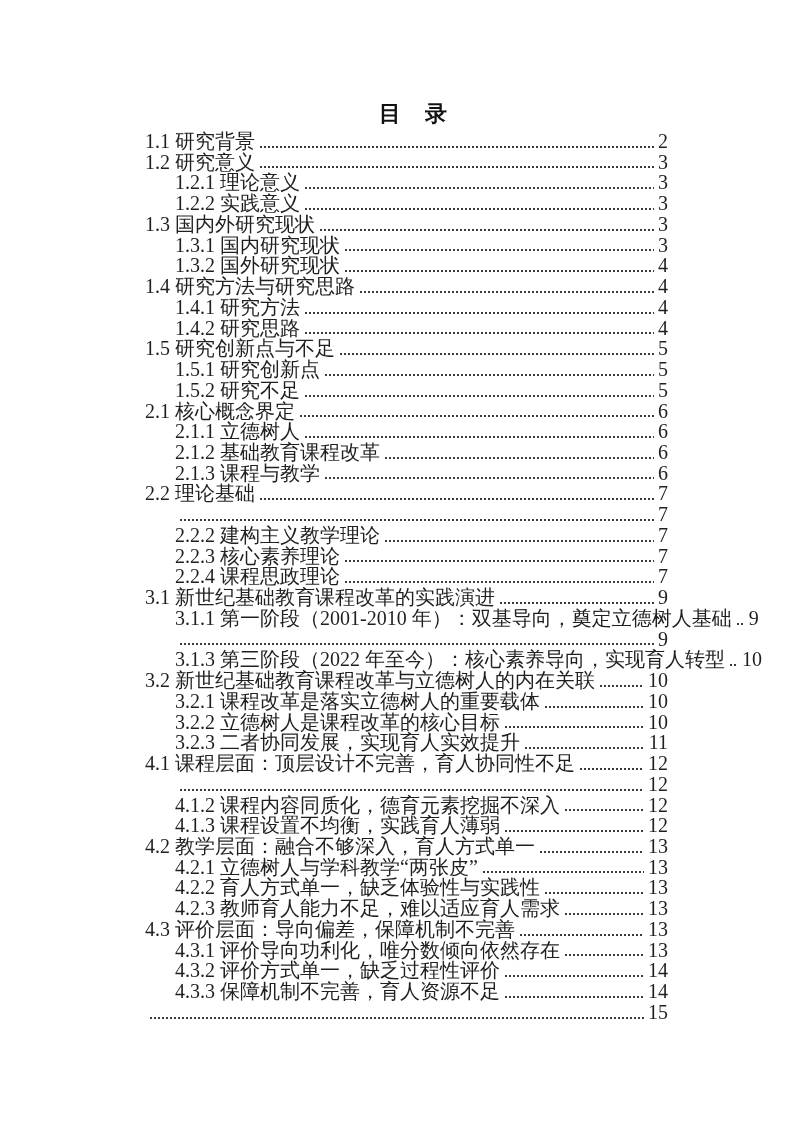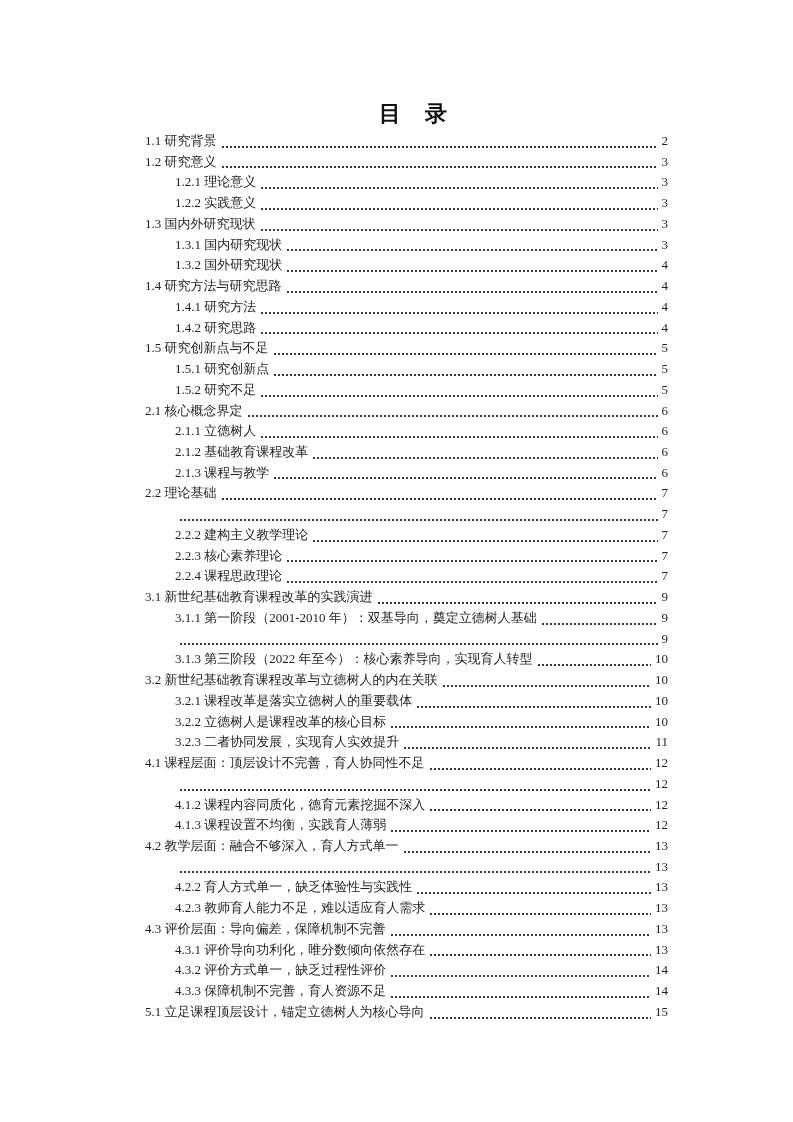--- a/index.html
+++ b/index.html
@@ -33,21 +33,21 @@
     position: absolute;
     top: 131px;
     left: 145px;
     width: 523px;
   }
   .toc-row {
     display: flex;
     align-items: baseline;
     height: 20.74px;
     line-height: 20.74px;
-    font-size: 13px;
+    font-size: 20px;
     white-space: nowrap;
   }
   .toc-row.level-2 { padding-left: 30px; }
   .entry-text {
     white-space: nowrap;
     flex: 0 0 auto;
   }
   .leader {
     flex: 1 1 auto;
     min-width: 8px;
@@ -279,20 +279,21 @@
     <span class="pagenum">12</span>
   </div>
 
   <div class="toc-row level-1">
     <span class="entry-text">4.2 教学层面：融合不够深入，育人方式单一</span>
     <span class="leader"></span>
     <span class="pagenum">13</span>
   </div>
 
   <div class="toc-row level-2">
+    <span class="entry-text">4.2.1 立德树人与学科教学“两张皮”</span>
     <span class="leader"></span>
     <span class="pagenum">13</span>
   </div>
 
   <div class="toc-row level-2">
     <span class="entry-text">4.2.2 育人方式单一，缺乏体验性与实践性</span>
     <span class="leader"></span>
     <span class="pagenum">13</span>
   </div>
 
@@ -320,18 +321,17 @@
     <span class="pagenum">14</span>
   </div>
 
   <div class="toc-row level-2">
     <span class="entry-text">4.3.3 保障机制不完善，育人资源不足</span>
     <span class="leader"></span>
     <span class="pagenum">14</span>
   </div>
 
   <div class="toc-row level-1">
-    <span class="entry-text">5.1 立足课程顶层设计，锚定立德树人为核心导向</span>
     <span class="leader"></span>
     <span class="pagenum">15</span>
   </div>
 </div>
 </div>
 
 </body></html>

